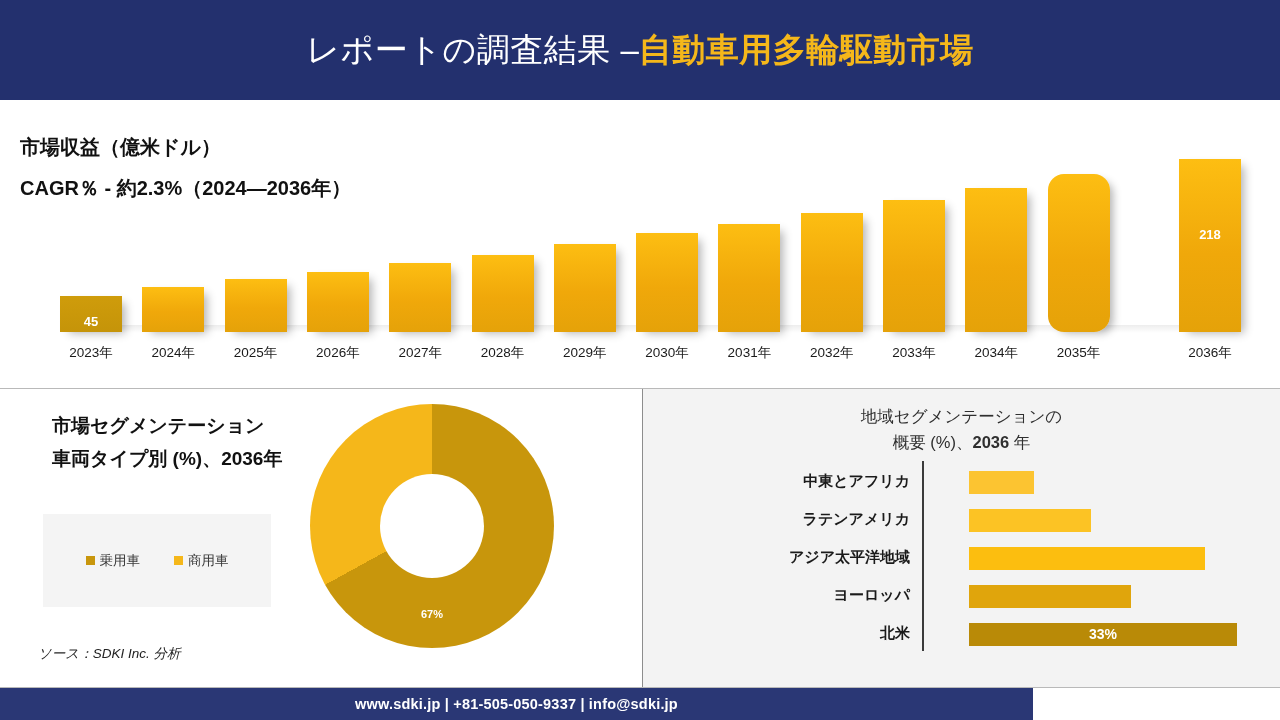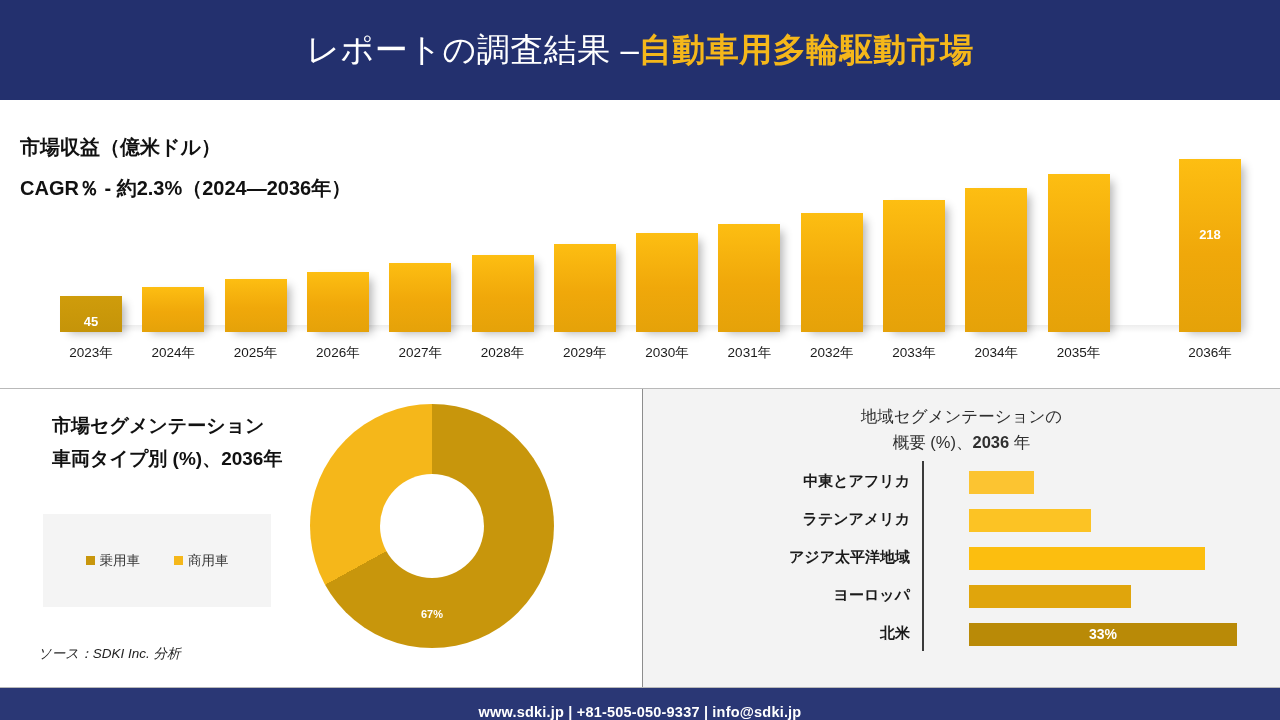--- a/index.html
+++ b/index.html
@@ -129,23 +129,23 @@
   .region-bar {
     position:absolute; left:281px; top:6px; height:23px;margin-left:45px;
   }
   .region-bar .region-value {
     position:absolute; left:0; width:100%; top:3px; text-align:center;
     color:#ffffff; font-size:14px; font-weight:bold;
   }
 
   
   #footer {
-    position:absolute; left:0; top:688px; width:1280px; height:32px;
+    position:absolute; left:0; top:688px; width:1033px; height:32px;
     background:#2a3775;
-    display:flex; align-items:flex-end; justify-content:center;
+    display:flex; align-items:center; justify-content:center;
   }
   #footer-text { color:#ffffff; font-size:14.5px; font-weight:bold; letter-spacing:0.2px; }
 </style>
 </head>
 <body>
 
 <div id="page">
 
   <div id="header" style="background: rgb(35, 48, 110);">
     <div class="title-line">
@@ -215,21 +215,21 @@
           <div class="bar" style="height: 132px;">
             <div class="bar-label">2033年</div>
           </div>
         </div>
         <div class="bar-col" style="left: 965.3px;">
           <div class="bar" style="height: 144px;">
             <div class="bar-label">2034年</div>
           </div>
         </div>
         <div class="bar-col" style="left: 1047.6px;">
-          <div class="bar" style="height: 158px;">
+          <div class="bar" style="height: 158px; border-radius: 16px;">
             <div class="bar-label">2035年</div>
           </div>
         </div>
         <div class="bar-col" style="left: 1135px; margin-left: 44px;">
           <div class="bar" style="height: 173px;">
             <div class="bar-value" style="top: 68px;">218</div>
             <div class="bar-label">2036年</div>
           </div>
         </div>
       </div>

